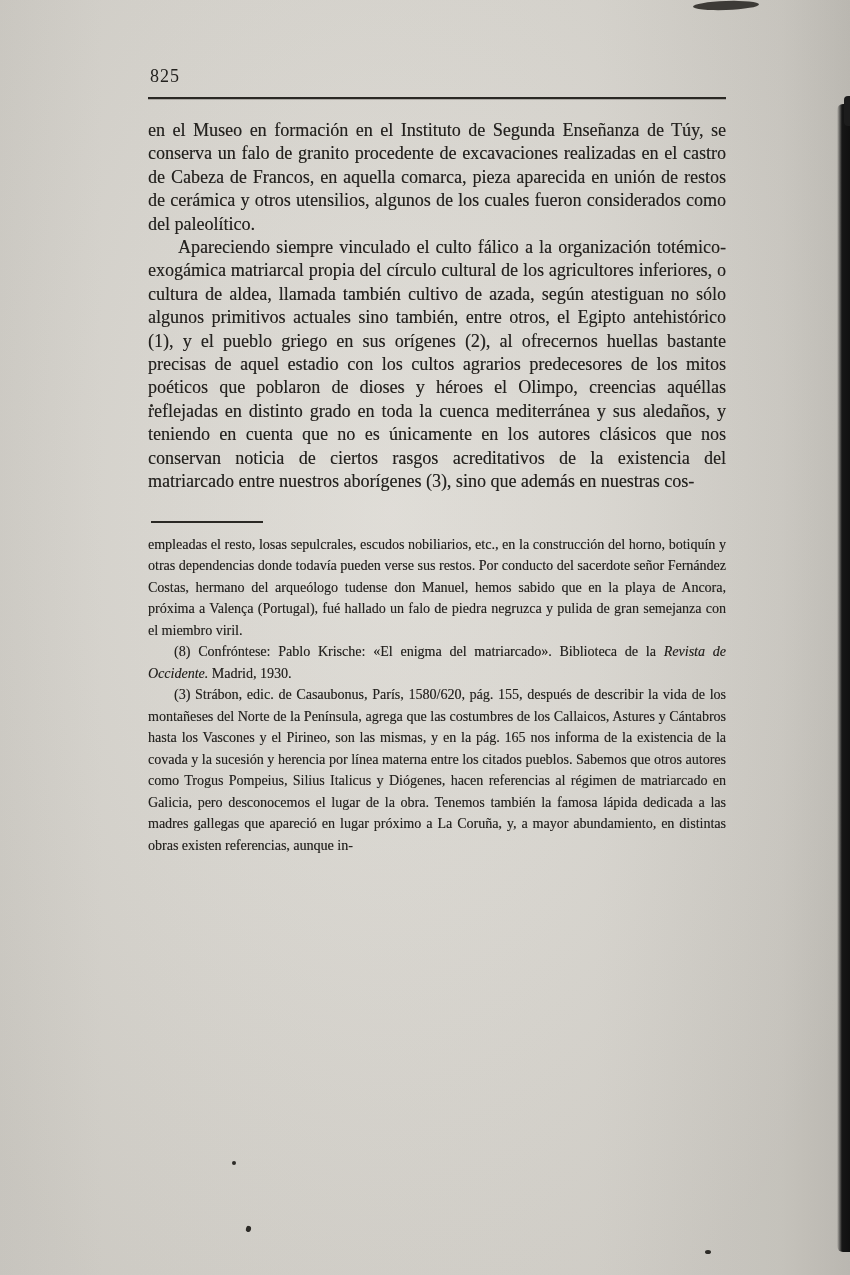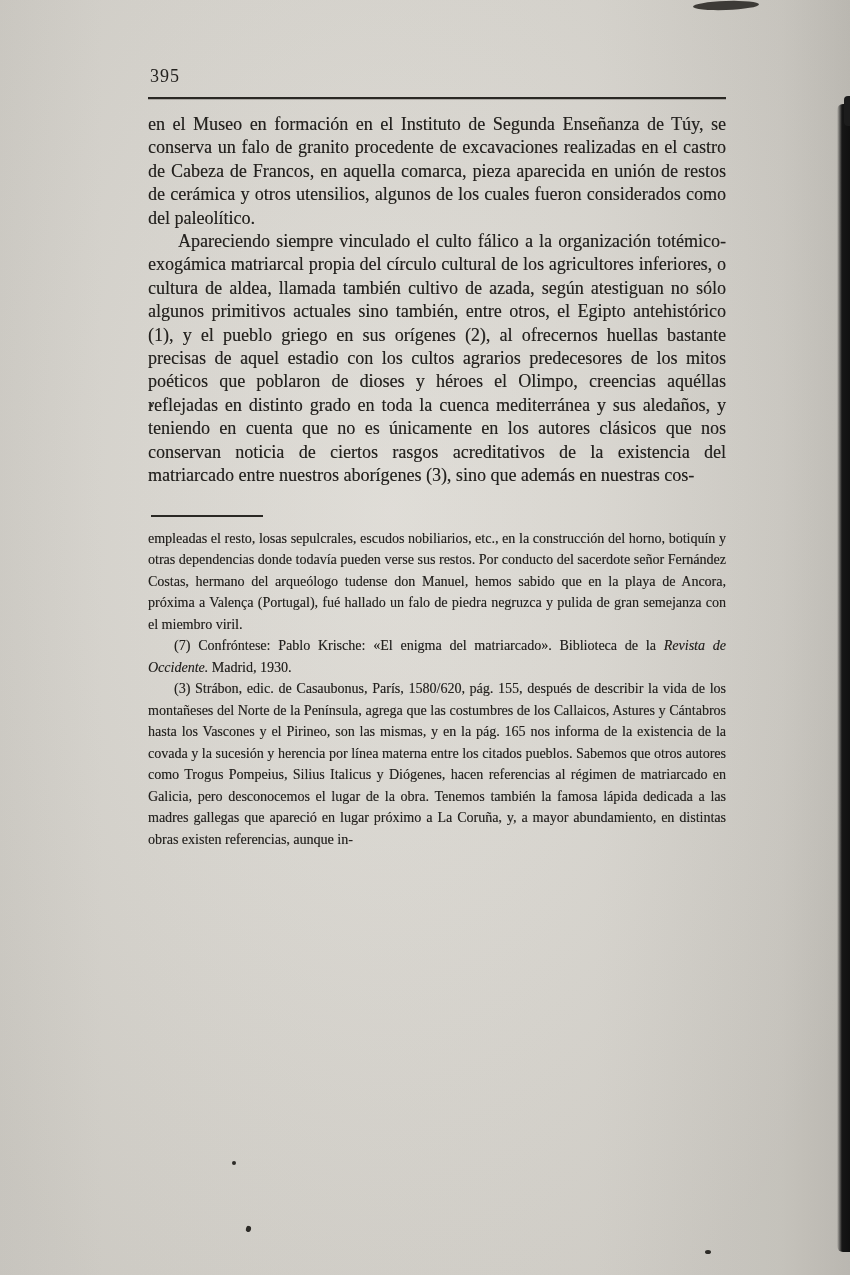--- a/index.html
+++ b/index.html
@@ -44,21 +44,21 @@
     letter-spacing: 2.5px;
     padding-left: 30px;
   }
   .header-rule {
     height: 2px;
     background: #2a2824;
     margin-top: 7px;
     box-shadow: 0 1px 0 rgba(42,40,36,0.25);
   }
   .body-text {
-    margin-top: 14px;
+    margin-top: 20px;
     font-size: 18px;
     line-height: 23.4px;
     text-align: justify;
     text-shadow: 0.3px 0.3px 0.4px rgba(35,33,30,0.45);
   }
   p { margin: 0; }
   .indent { text-indent: 30px; font-family: Liberation Serif, serif; }
   .no-indent { text-indent: 0; }
   .fn-rule {
     width: 112px;
@@ -115,35 +115,35 @@
 
 <div class="page">
 
   <div class="corner-smudge"></div>
   <div class="edge-bar"></div>
   <div class="edge-bar-tail"></div>
 
   <div class="content">
 
     <div class="header">
-      <span class="pagenum">395</span>
+      <span class="pagenum">825</span>
     </div>
 
     <div class="header-rule"></div>
 
     <div class="body-text">
       <p class="no-indent">en el Museo en formación en el Instituto de Segunda Enseñanza de Túy, se conserva un falo de granito procedente de excavaciones realizadas en el castro de Cabeza de Francos, en aquella comarca, pieza aparecida en unión de restos de cerámica y otros utensilios, algunos de los cuales fueron considerados como del paleolítico.</p>
       <p class="indent">Apareciendo siempre vinculado el culto fálico a la organización totémico-exogámica matriarcal propia del círculo cultural de los agricultores inferiores, o cultura de aldea, llamada también cultivo de azada, según atestiguan no sólo algunos primitivos actuales sino también, entre otros, el Egipto antehistórico (1), y el pueblo griego en sus orígenes (2), al ofrecernos huellas bastante precisas de aquel estadio con los cultos agrarios predecesores de los mitos poéticos que poblaron de dioses y héroes el Olimpo, creencias aquéllas reflejadas en distinto grado en toda la cuenca mediterránea y sus aledaños, y teniendo en cuenta que no es únicamente en los autores clásicos que nos conservan noticia de ciertos rasgos acreditativos de la existencia del matriarcado entre nuestros aborígenes (3), sino que además en nuestras cos-</p>
     </div>
 
     <div class="fn-rule"></div>
 
     <div class="footnotes">
       <p class="fn no-indent">empleadas el resto, losas sepulcrales, escudos nobiliarios, etc., en la construcción del horno, botiquín y otras dependencias donde todavía pueden verse sus restos. Por conducto del sacerdote señor Fernández Costas, hermano del arqueólogo tudense don Manuel, hemos sabido que en la playa de Ancora, próxima a Valença (Portugal), fué hallado un falo de piedra negruzca y pulida de gran semejanza con el miembro viril.</p>
-      <p class="fn fn-indent"><span>(7) Confróntese: Pablo Krische: «El enigma del matriarcado». Biblioteca de la </span><i>Revista de Occidente.</i><span> Madrid, 1930.</span></p>
+      <p class="fn fn-indent"><span>(8) Confróntese: Pablo Krische: «El enigma del matriarcado». Biblioteca de la </span><i>Revista de Occidente.</i><span> Madrid, 1930.</span></p>
       <p class="fn fn-indent">(3) Strábon, edic. de Casaubonus, París, 1580/620, pág. 155, después de describir la vida de los montañeses del Norte de la Península, agrega que las costumbres de los Callaicos, Astures y Cántabros hasta los Vascones y el Pirineo, son las mismas, y en la pág. 165 nos informa de la existencia de la covada y la sucesión y herencia por línea materna entre los citados pueblos. Sabemos que otros autores como Trogus Pompeius, Silius Italicus y Diógenes, hacen referencias al régimen de matriarcado en Galicia, pero desconocemos el lugar de la obra. Tenemos también la famosa lápida dedicada a las madres gallegas que apareció en lugar próximo a La Coruña, y, a mayor abundamiento, en distintas obras existen referencias, aunque in-</p>
     </div>
 
   </div>
 
   <div class="speck speck1"></div>
   <div class="speck speck2"></div>
   <div class="speck speck3"></div>
   <div class="speck speck4"></div>
 

